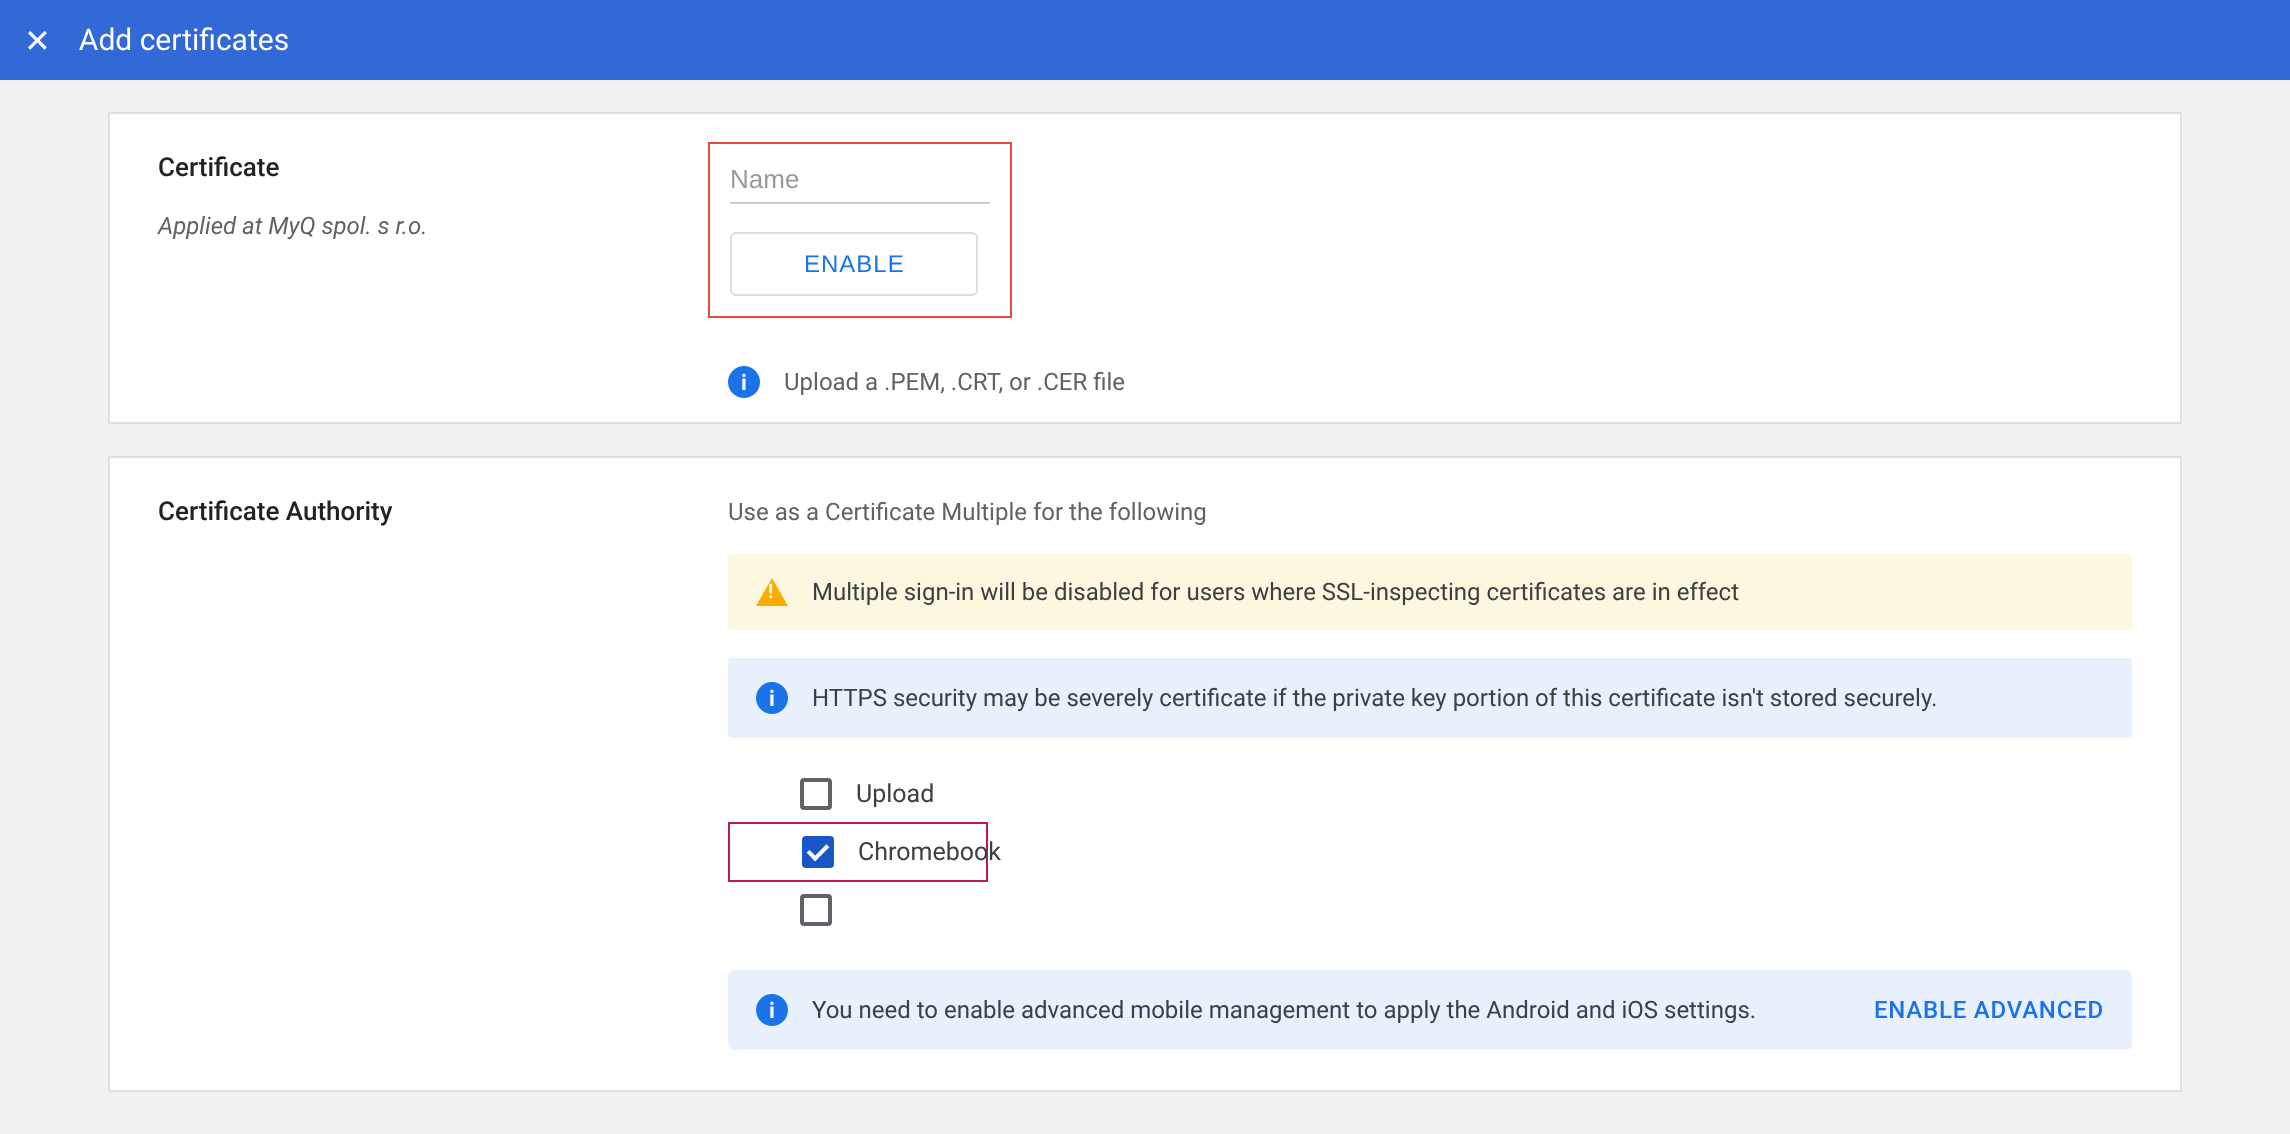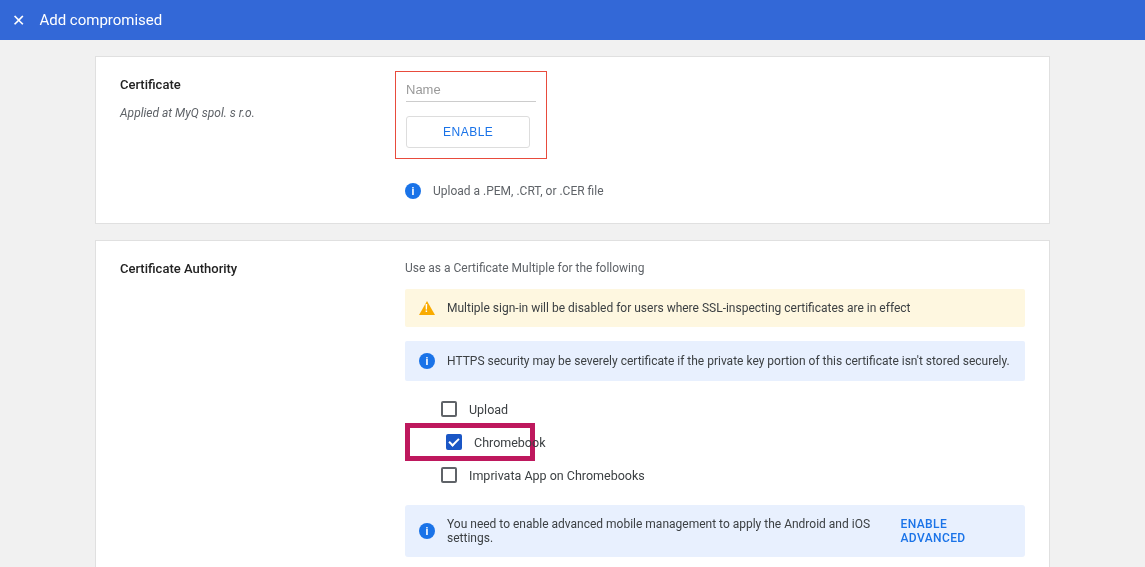--- a/index.html
+++ b/index.html
@@ -32,22 +32,22 @@
   }
 
   .content {
     padding: 16px 24px 16px 24px;
   }
 
   .card {
     background: #fff;
     border: 1px solid #e0e0e0;
     margin: 0 auto 16px auto;
-    width: 955px;
-    padding: 20px 24px 24px 24px;
+    width: 1037px;
+    padding: 20px 24px 12px 24px;
     display: flex;
   }
   .card-left {
     width: 285px;
     flex-shrink: 0;
   }
   .card-right {
     flex: 1;
   }
   .section-title {
@@ -141,21 +141,21 @@
   .banner.info { background:#e8f0fe; }
 
   .checkbox-list { margin-top:14px; }
   .cb-row {
     display:flex; align-items:center;
     padding:6px 0 6px 36px;
     font-size:12.5px;
     color:#3c4043;
   }
   .cb-row.hl {
-    border:5px solid #be185d;
+    border:1px solid #be185d;
     width:130px;
     padding-left:36px;
     margin-left:0;
   }
   .chk {
     width:16px;height:16px;
     border:2px solid #5f6368;
     border-radius:2px;
     margin-right:12px;
     flex-shrink:0;
@@ -189,21 +189,21 @@
   .link-btn{
     color:#1a73e8; font-weight:500; letter-spacing:.4px; font-size:12px;
     cursor:pointer;
   }
 </style>
 </head>
 <body>
 
 <div class="topbar">
   <span class="close-x">✕</span>
-  <span class="topbar-title">Add compromised</span>
+  <span class="topbar-title">Add certificates</span>
 </div>
 
 <div class="content">
 
   <div class="card">
     <div class="card-left">
       <div class="section-title">Certificate</div>
       <div class="section-sub">Applied at MyQ spol. s r.o.</div>
     </div>
     <div class="card-right">
@@ -239,21 +239,20 @@
         <div class="cb-row">
           <span class="chk"></span>
           <span>Upload</span>
         </div>
         <div class="cb-row hl">
           <span class="chk checked"></span>
           <span>Chromebook</span>
         </div>
         <div class="cb-row">
           <span class="chk"></span>
-          <span>Imprivata App on Chromebooks</span>
         </div>
       </div>
 
       <div class="enable-row">
         <span class="info-icon-blue">i</span>
         <span>You need to enable advanced mobile management to apply the Android and iOS settings.</span>
         <span class="spacer"></span>
         <span class="link-btn">ENABLE ADVANCED</span>
       </div>
     </div>

